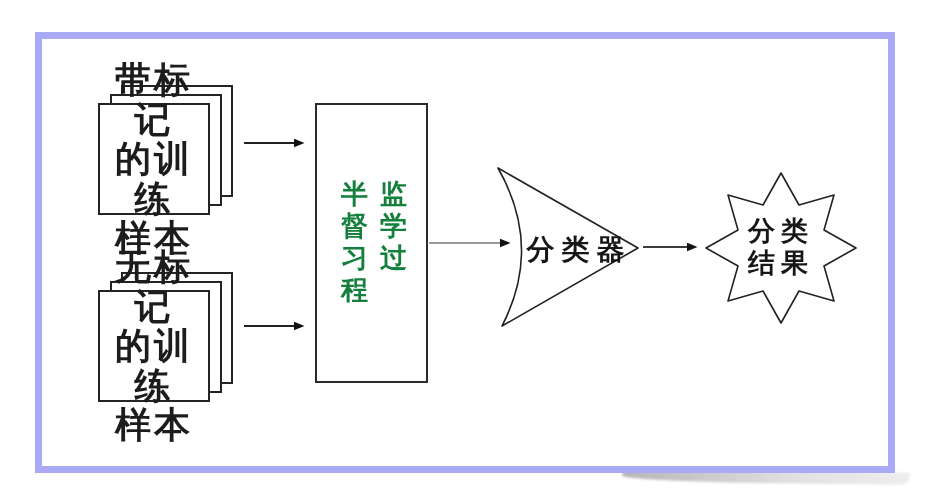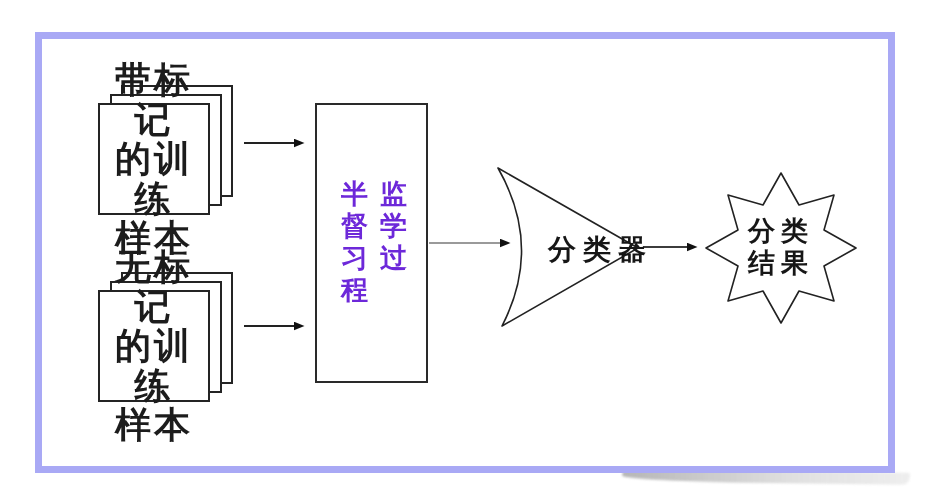--- a/index.html
+++ b/index.html
@@ -42,26 +42,26 @@
     position:absolute; left:315px; top:103px; width:113px; height:280px;
     border:2px solid #2a2a2a; box-sizing:border-box; background:#ffffff;
   }
   .process-label {
     position:absolute; left:315px; top:103px; width:113px; height:280px;
     display:flex; align-items:center; justify-content:center;
   }
   .process-label .inner {
     white-space:pre-line; text-align:left;
     font-weight:bold; font-size:27px; line-height:1.18;
-    letter-spacing:12px; color:#6d28d9;margin-left:17px;
+    letter-spacing:12px; color:#15803d;margin-left:17px;
   }
   svg.overlay { position:absolute; left:0; top:0; pointer-events:none; }
   .classifier-label {
     position:absolute; left:505px; top:231px; width:148px;
-    text-align:right; font-weight:bold; font-size:28px;
+    text-align:center; font-weight:bold; font-size:28px;
     letter-spacing:7px; color:#161616; white-space:nowrap;
   }
   .star-label {
     position:absolute; left:713px; top:216px; width:136px;
     text-align:center; white-space:pre-line;
     font-weight:bold; font-size:27px; line-height:1.18;
     letter-spacing:6px; color:#161616;
   }
   .caption {
     position:absolute; left:306px; top:401px;

